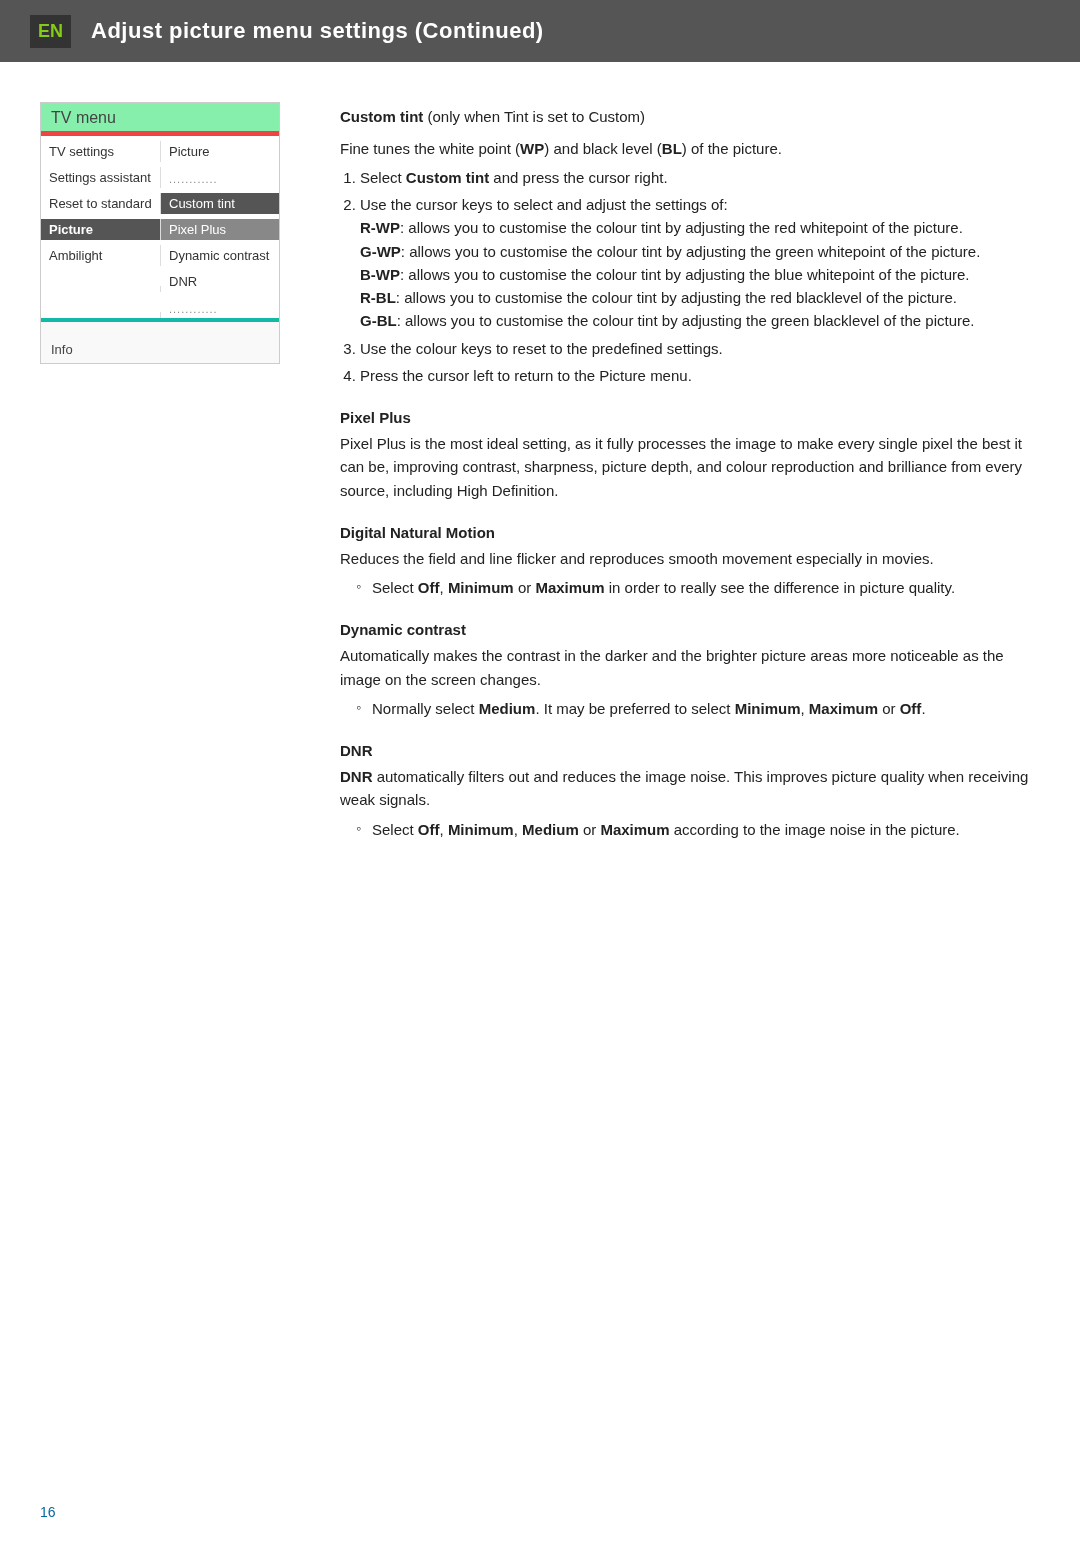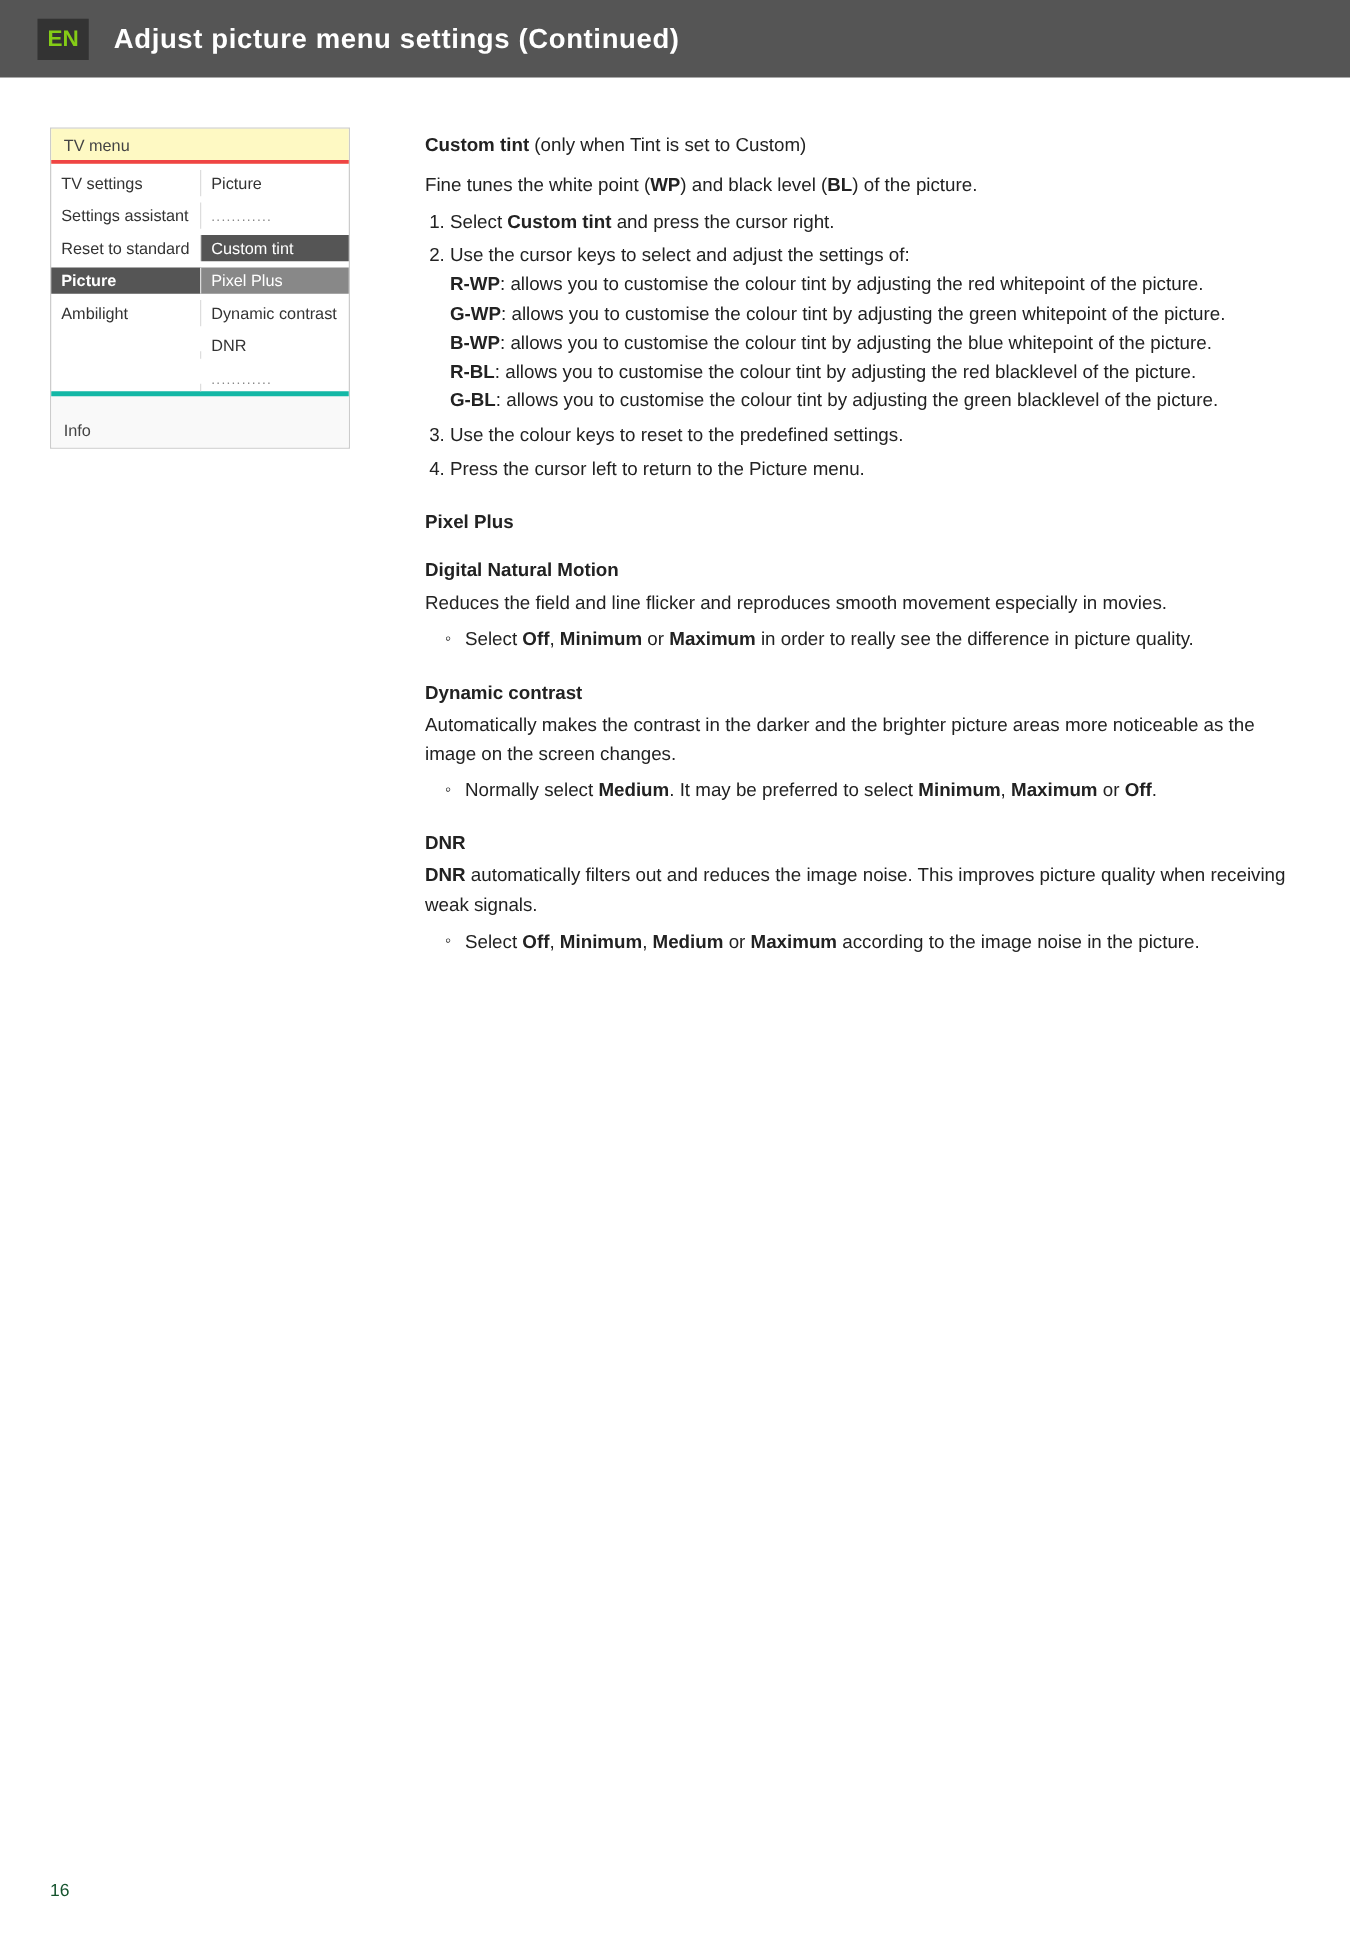--- a/index.html
+++ b/index.html
@@ -48,25 +48,25 @@
       width: 260px;
       flex-shrink: 0;
     }
 
     .tv-menu-box {
       border: 1px solid #cccccc;
       width: 240px;
     }
 
     .tv-menu-title {
-      font-size: 13px;
+      font-size: 16px;
       color: #444;
       padding: 6px 10px 4px 10px;
-      border-bottom: 3px solid #ef4444;
-      background: #fef9c3;
+      border-bottom: 5px solid #ef4444;
+      background: #86efac;
     }
 
     .menu-row {
       display: flex;
       align-items: flex-end;
       min-height: 26px;
     }
 
     .menu-left {
       width: 120px;
@@ -166,21 +166,21 @@
       line-height: 1.55;
       margin-bottom: 6px;
     }
 
     
     .page-number {
       position: absolute;
       bottom: 40px;
       left: 40px;
       font-size: 14px;
-      color: #14532d;
+      color: #0369a1;
     }
 
     .dots {
       color: #888;
       font-size: 11px;
       letter-spacing: 1px;
     }
 
     b { font-weight: bold; }
   </style>
@@ -256,20 +256,23 @@
           <b>R-BL</b>: allows you to customise the colour tint by adjusting the red blacklevel of the picture.<br>
           <b>G-BL</b>: allows you to customise the colour tint by adjusting the green blacklevel of the picture.
         </li>
         <li>Use the colour keys to reset to the predefined settings.</li>
         <li>Press the cursor left to return to the Picture menu.</li>
       </ol>
     </div>
 
     <div class="section">
       <div class="section-title">Pixel Plus</div>
+      <div class="section-body">
+        Pixel Plus is the most ideal setting, as it fully processes the image to make every single pixel the best it can be, improving contrast, sharpness, picture depth, and colour reproduction and brilliance from every source, including High Definition.
+      </div>
     </div>
 
     <div class="section">
       <div class="section-title">Digital Natural Motion</div>
       <div class="section-body">
         Reduces the field and line flicker and reproduces smooth movement especially in movies.
       </div>
       <ul class="bullet-list">
         <li>Select <b>Off</b>, <b>Minimum</b> or <b>Maximum</b> in order to really see the difference in picture quality.</li>
       </ul>

